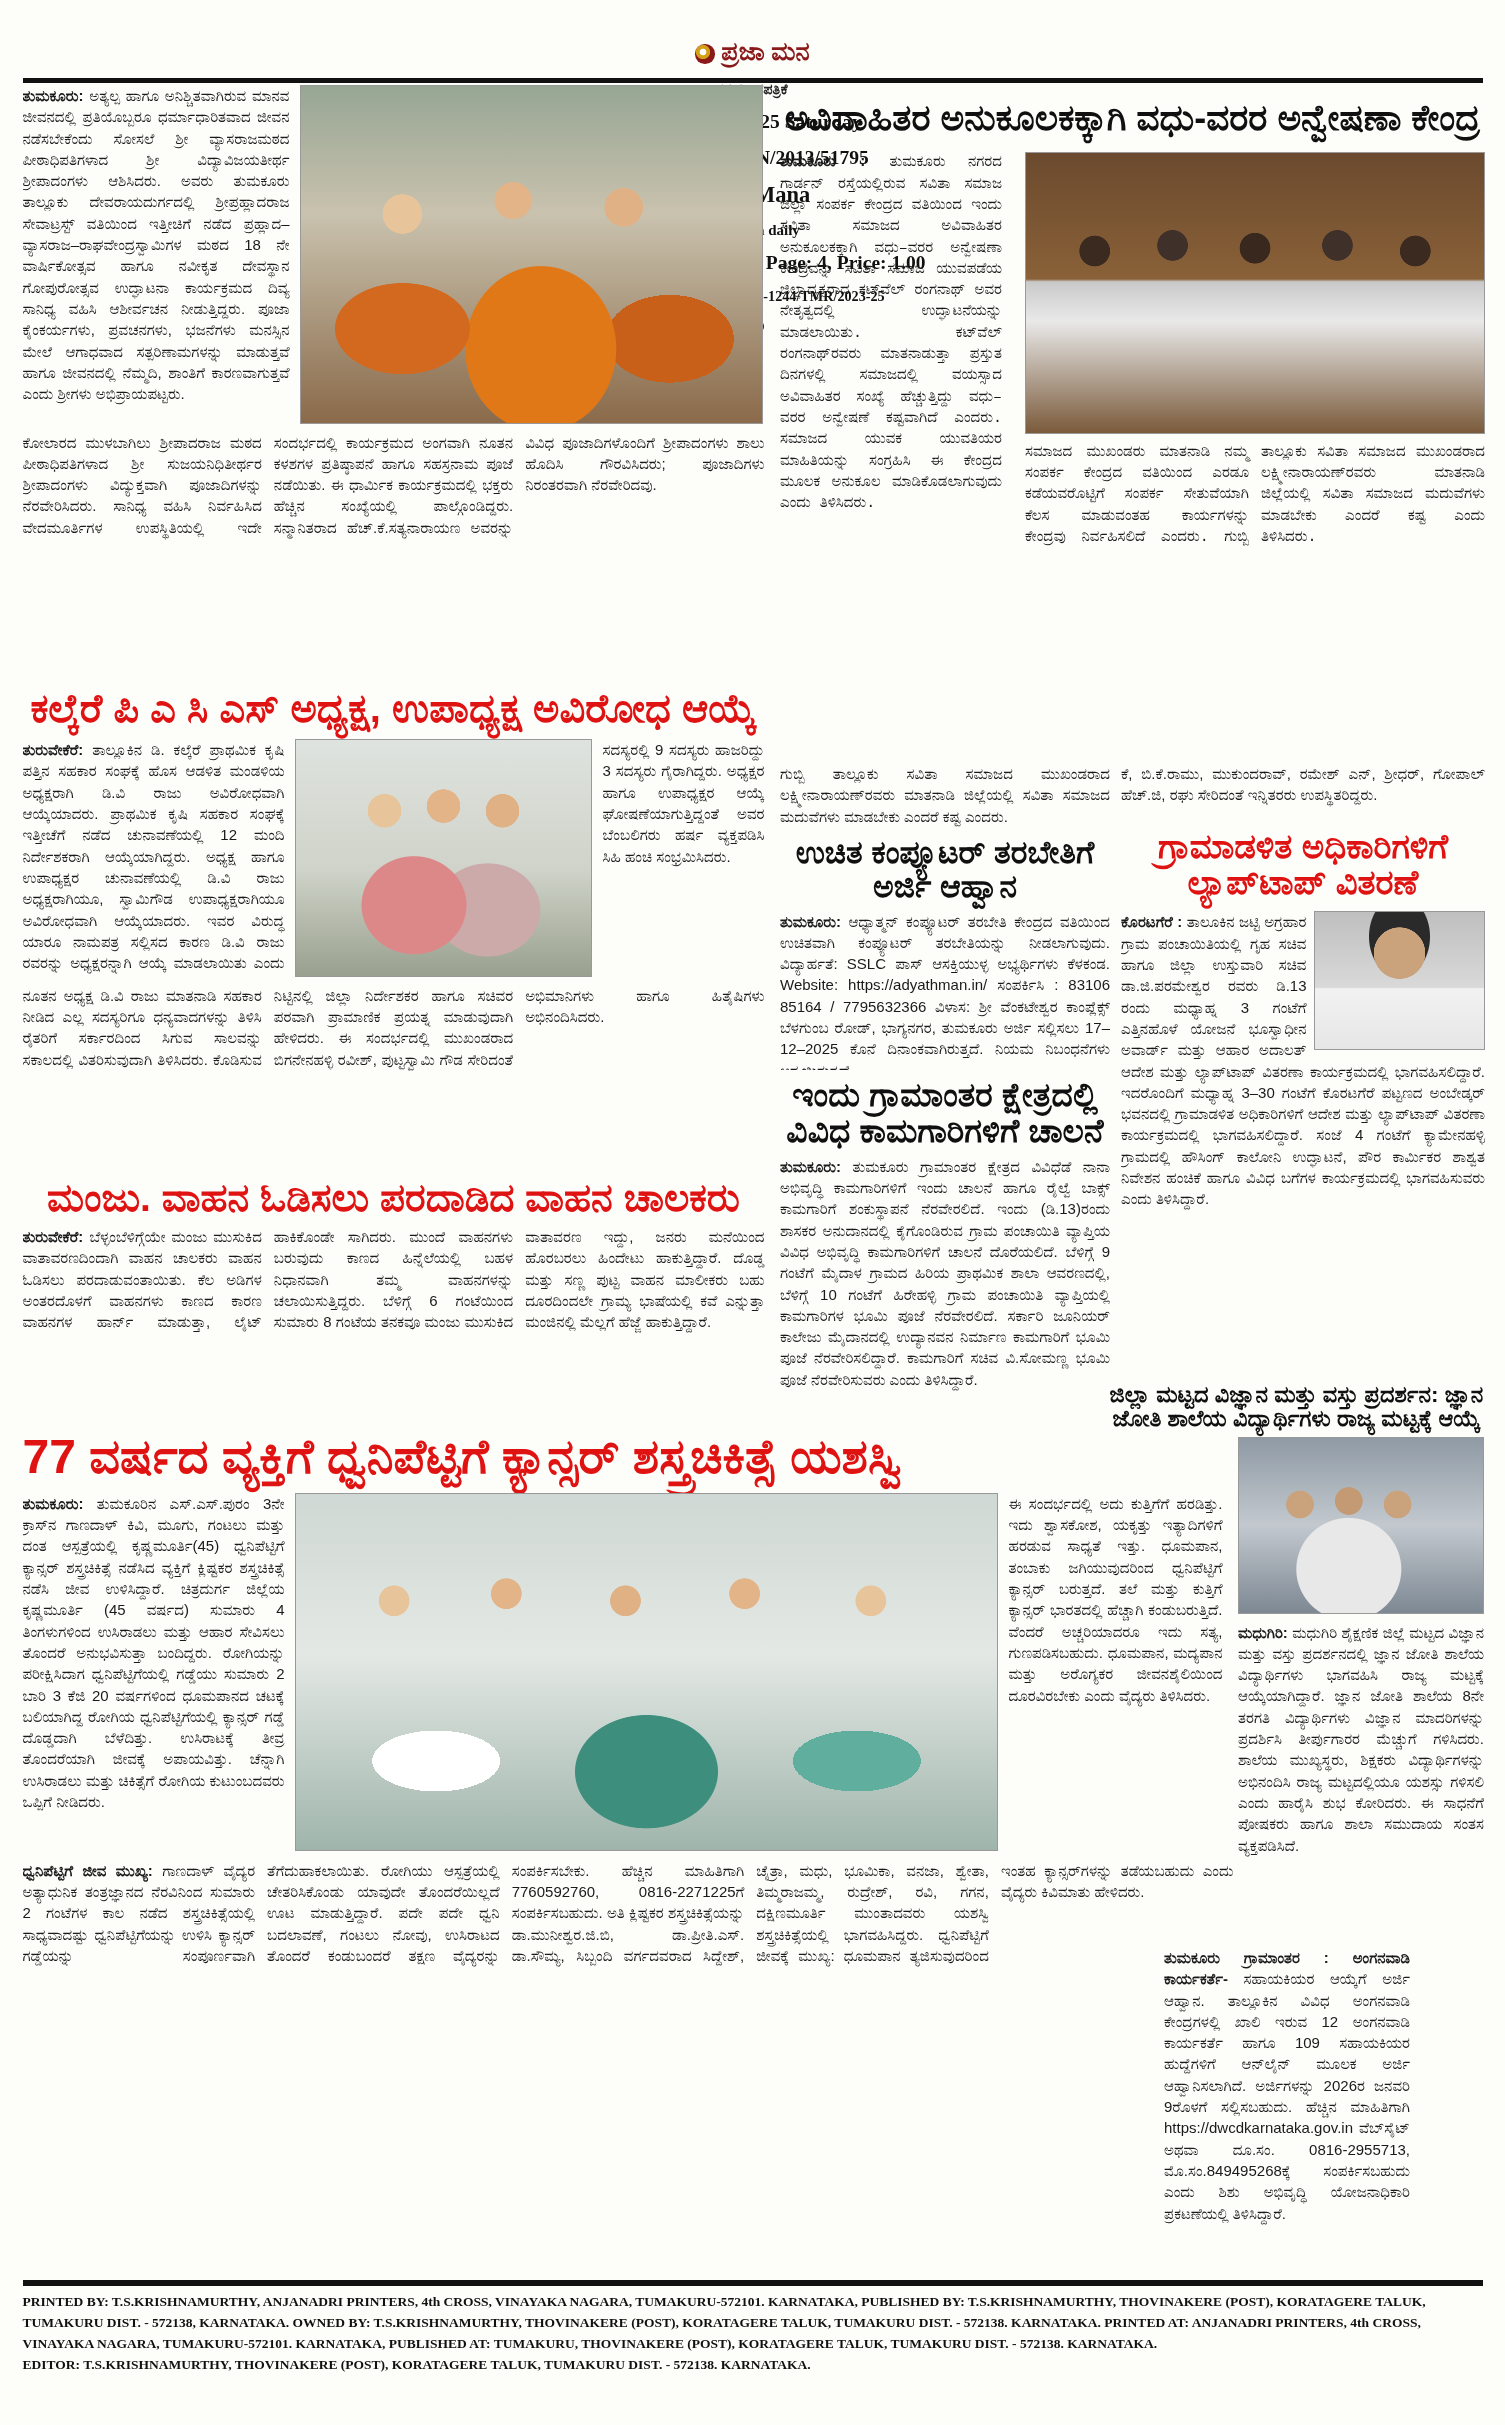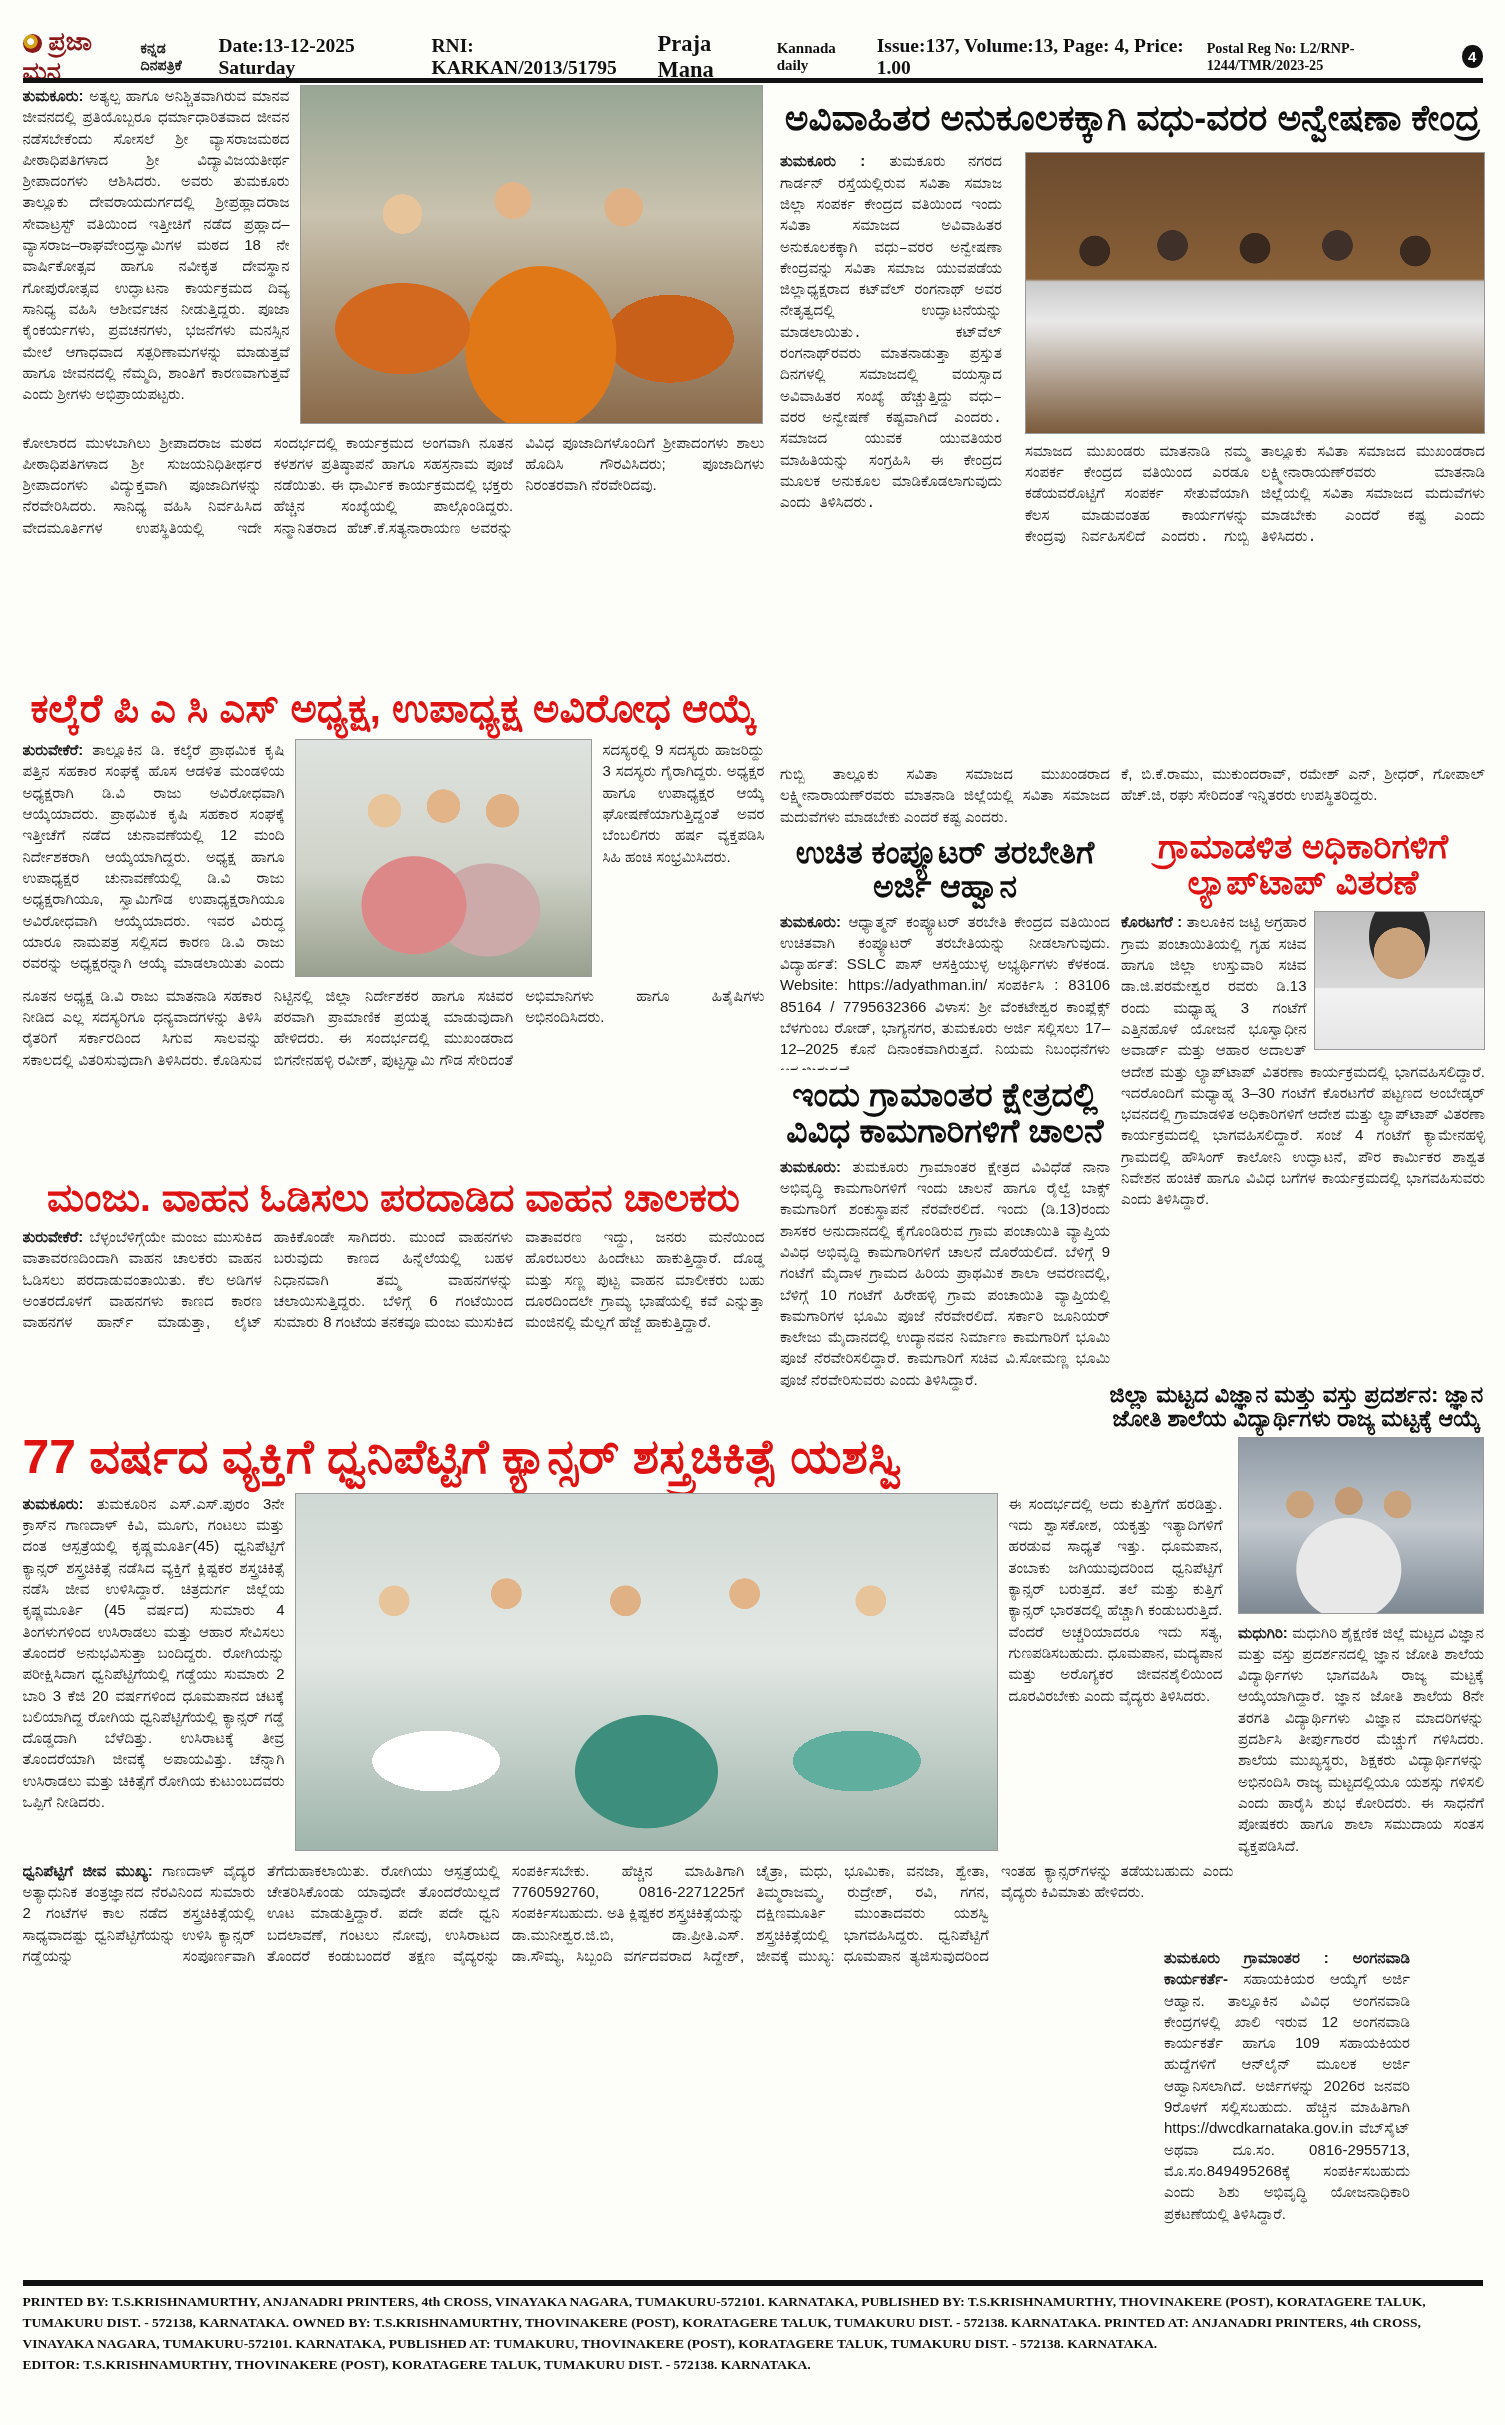--- a/index.html
+++ b/index.html
@@ -1,21 +1,21 @@
 <!DOCTYPE html>
 <html style="font-size:12px"><head>
 <meta charset="utf-8">
 <style>
   * { margin:0; padding:0; box-sizing:border-box; }
   body { background:#888; font-family:"Liberation Sans", sans-serif; }
   #page {
     position:relative; width:1505px; height:2426px; margin:0 auto;
     background:#fdfdfa; color:#1a1a1a; overflow:hidden;
   }
-  .abs { position:absolute; }
+  .abs { position:absolute;flex-direction:column; }
   
   .masthead { left:22.5px; top:37px; width:1460px; height:39px;
     display:flex; align-items:center; gap:13.5px; }
   .logo-kn { font-size:25.5px; font-weight:bold; color:#8a1a1a; font-family:"Liberation Serif", serif; }
   .logo-swirl { display:inline-block; width:19.5px; height:19.5px; border-radius:50%;
     background:radial-gradient(circle at 40% 40%, #fff 0 3px, #d4a017 3.7px 6.7px, #8a1a1a 7.5px); vertical-align:middle; }
   .logo-sub { font-size:14.2px; font-weight:bold; color:#222; }
   .mast-serif { font-family:"Liberation Serif", serif; font-weight:bold; color:#111; }
   .mast-date { font-size:19.5px; }
   .mast-rni { font-size:19.5px; }

